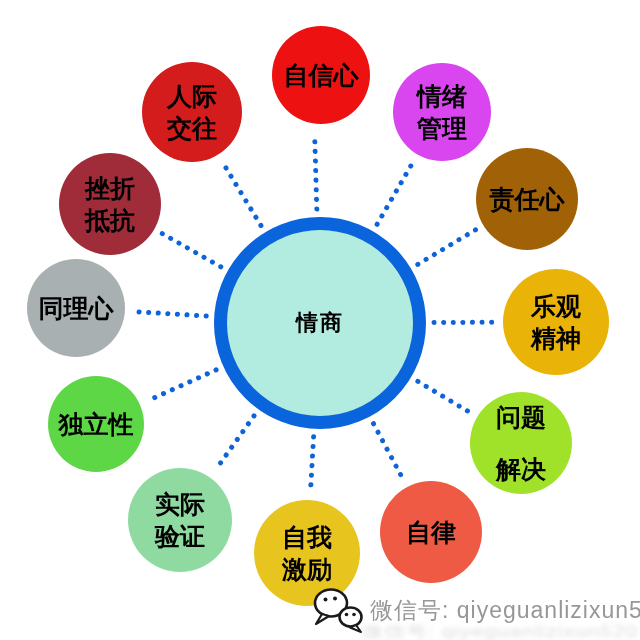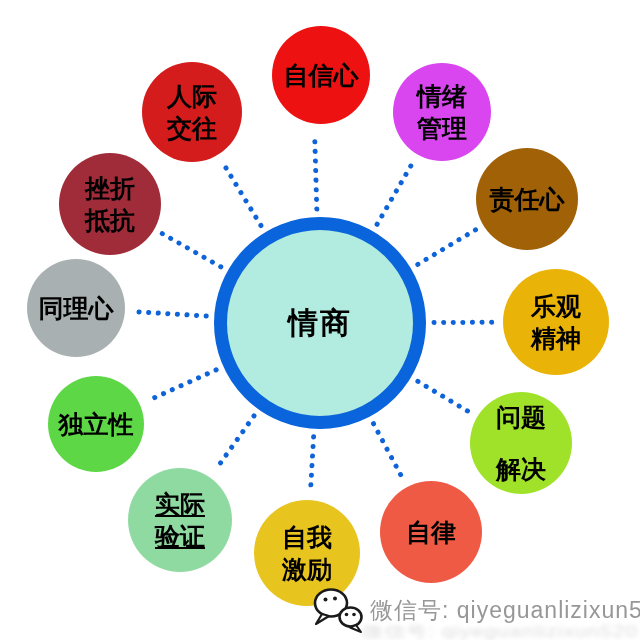--- a/index.html
+++ b/index.html
@@ -12,21 +12,21 @@
     position:absolute;border-radius:50%;
     display:flex;flex-direction:column;align-items:center;justify-content:center;
     color:#000;font-weight:bold;font-size:25px;text-align:center;
   }
   .node span{display:block;line-height:1.3;white-space:nowrap;}
   .center-circle{
     position:absolute;border-radius:50%;box-sizing:border-box;
     display:flex;flex-direction:column;align-items:center;justify-content:center;
     font-weight:bold;color:#000;text-align:center;
   }
-  .center-circle span{display:block;font-size:30px;line-height:1.45;letter-spacing:2px;white-space:nowrap;}
+  .center-circle span{display:block;font-size:22px;line-height:1.45;letter-spacing:2px;white-space:nowrap;}
   .watermark{
     position:absolute;left:312px;top:586px;
     display:flex;align-items:center;gap:6px;
   }
   .wm-text{font-size:23px;letter-spacing:1px;white-space:nowrap;}
   .wm-reflection{
     position:absolute;left:362px;top:618px;font-size:21px;letter-spacing:1px;
     color:#b5b5b5;filter:blur(2.5px);opacity:.45;transform:scaleY(.75);white-space:nowrap;
   }
 </style>
@@ -69,21 +69,21 @@
         <span>问题</span>
         <span>解决</span>
       </div>
       <div class="node" style="left: 380px; top: 481px; height: 102px; width: 102px; background: rgb(239, 90, 69);">
         <span>自律</span>
       </div>
       <div class="node" style="left: 254px; top: 500px; height: 106px; width: 106px; background: rgb(232, 196, 31);">
         <span>自我</span>
         <span>激励</span>
       </div>
-      <div class="node" style="left: 128px; top: 468px; height: 104px; width: 104px; background: rgb(143, 218, 160); text-decoration: underline;">
+      <div class="node" style="left: 128px; top: 468px; height: 104px; width: 104px; background: rgb(143, 218, 160);">
         <span>实际</span>
         <span>验证</span>
       </div>
       <div class="node" style="left: 48px; top: 376px; height: 96px; width: 96px; background: rgb(94, 215, 71); text-align: right;">
         <span>独立性</span>
       </div>
       <div class="node" style="left: 27px; top: 259px; height: 98px; width: 98px; background: rgb(168, 176, 178);">
         <span>同理心</span>
       </div>
       <div class="node" style="left: 59px; top: 153px; height: 102px; width: 102px; background: rgb(160, 44, 58);">

